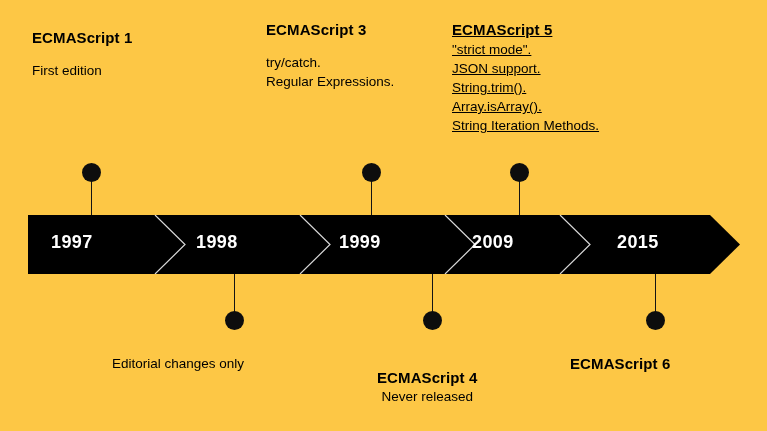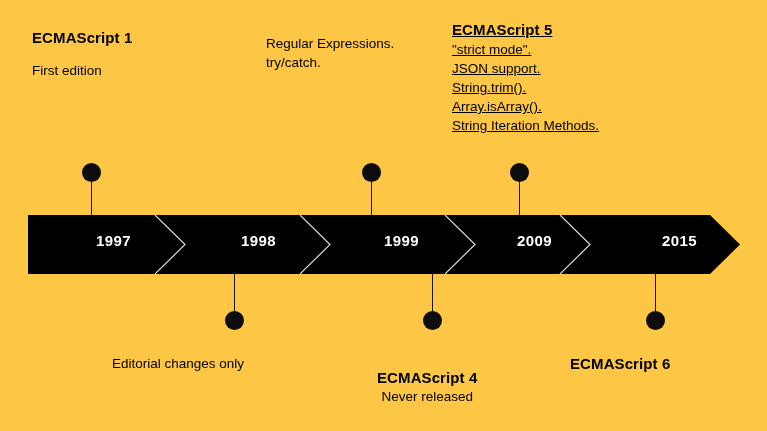--- a/index.html
+++ b/index.html
@@ -82,44 +82,45 @@
     left: 28px;
     top: 215px;
     width: 712px;
     height: 59px;
   }
   #banner svg { display: block; }
 
   .year-label {
     position: absolute;
     top: 232px;
-    font-size: 15px;
+    font-size: 18px;
     font-weight: bold;
     color: #ffffff;
     letter-spacing: 0.4px;
-    text-align: right;
+    text-align: left;
     width: 80px;
   }
 </style>
 </head>
 <body>
 
 <div id="timeline-infographic">
 
   <div class="note note-top" id="note-es1">
     <div class="note-title">ECMAScript 1</div>
     <div class="note-body">
       <span class="note-body-line">First edition</span>
     </div>
   </div>
 
   <div class="note note-top" id="note-es3">
+    <div class="note-title">ECMAScript 3</div>
     <div class="note-body">
+      <span class="note-body-line">try/catch.</span>
       <span class="note-body-line">Regular Expressions.</span>
-      <span class="note-body-line">try/catch.</span>
     </div>
   </div>
 
   <div class="note note-top tight" id="note-es5">
     <div class="note-title">ECMAScript 5</div>
     <div class="note-body">
       <span class="note-body-line">"strict mode".</span>
       <span class="note-body-line">JSON support.</span>
       <span class="note-body-line">String.trim().</span>
       <span class="note-body-line">Array.isArray().</span>

